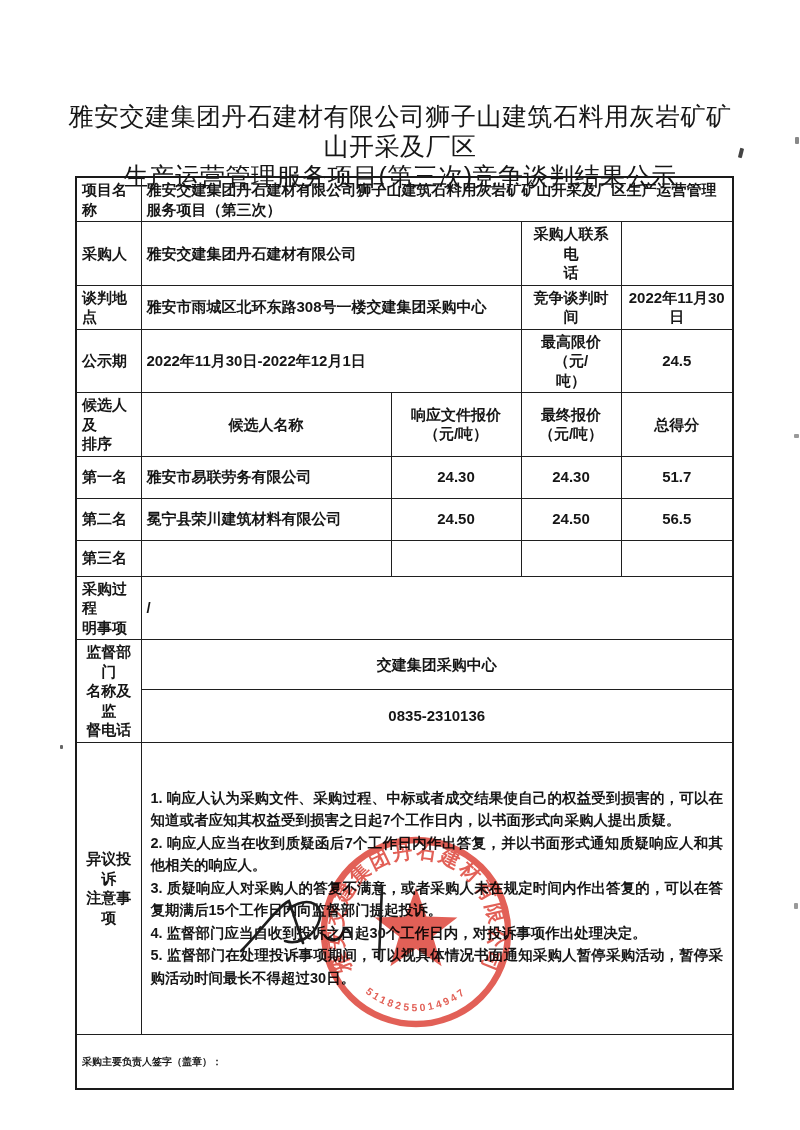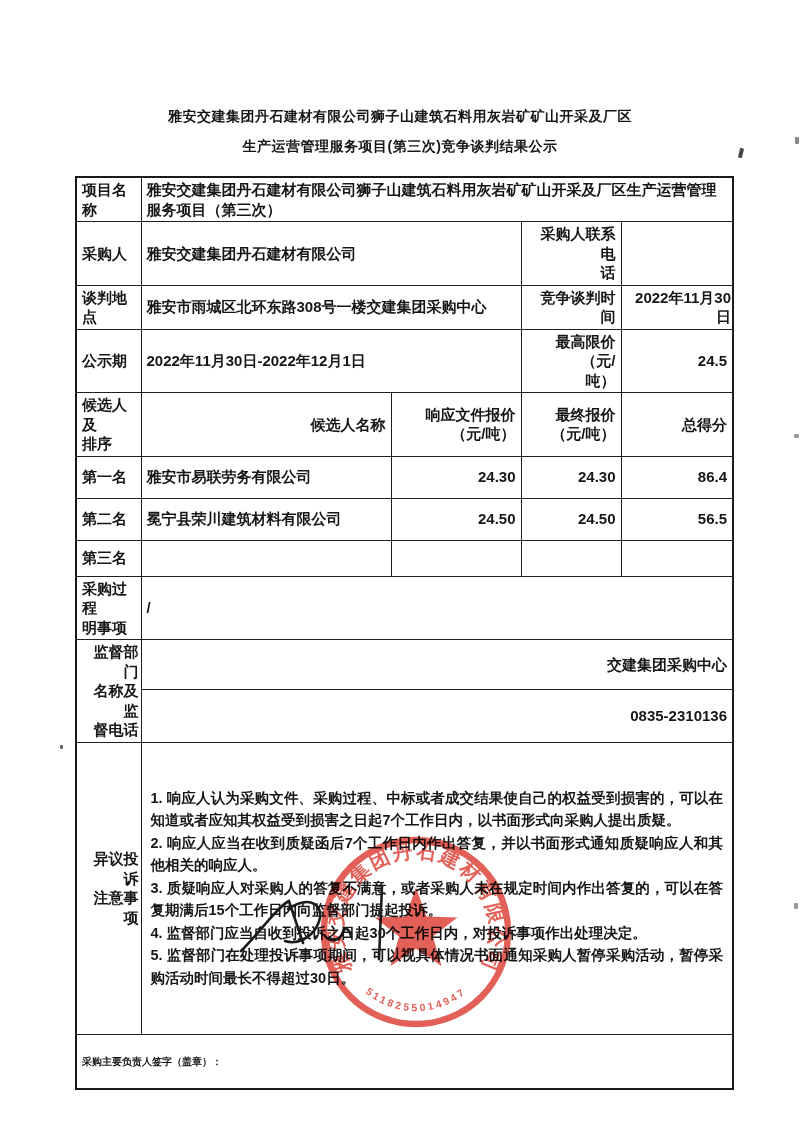--- a/index.html
+++ b/index.html
@@ -1,25 +1,25 @@
 <!DOCTYPE html>
 <html><head>
 <meta charset="utf-8">
 <style>
   html,body{margin:0;padding:0;background:#fff;}
   .page{position:relative;width:800px;height:1130px;background:#ffffff;overflow:hidden;
         font-family:"Liberation Sans",sans-serif;color:#141414;}
   .doc-title{position:absolute;top:101px;left:58px;width:684px;text-align:center;
-        font-size:14px;font-weight:bold;line-height:30px;letter-spacing:.5px;color:#161616;}
+        font-size:25px;font-weight:normal;line-height:30px;letter-spacing:.5px;color:#161616;}
   table.result{position:absolute;top:176px;left:75px;width:657px;border-collapse:collapse;
         table-layout:fixed;font-size:15px;font-weight:bold;color:#161616;
         border:2.4px solid #1a1a1a;}
   table.result td{border:1.6px solid #1f1f1f;padding:2px 5px;vertical-align:middle;line-height:1.3;}
   td.lab{text-align:left;padding-left:4px;}
-  td.c{text-align:right;margin-top:20px;}
+  td.c{text-align:center;margin-top:20px;}
   td.l{text-align:left;margin-top:48px;}
   .notes{font-size:14.5px;line-height:1.55;text-align:justify;padding:2px 4px;}
   .notes div{margin:0;}
   .sigrow{font-size:10px;padding-left:6px;}
   .stamp{position:absolute;left:317px;top:833px;width:198px;height:198px;opacity:.88;
         mix-blend-mode:multiply;pointer-events:none;}
   .signature{position:absolute;left:233px;top:881px;width:165px;height:82px;pointer-events:none;}
   .speck{position:absolute;background:#444;border-radius:1px;}
 </style>
 </head>
@@ -83,21 +83,21 @@
         <span>最终报价</span><br>
         <span>（元/吨）</span>
       </td>
       <td class="c">总得分</td>
     </tr>
     <tr style="height:42px">
       <td class="lab">第一名</td>
       <td class="l">雅安市易联劳务有限公司</td>
       <td class="c">24.30</td>
       <td class="c">24.30</td>
-      <td class="c">86.4</td>
+      <td class="c">51.7</td>
     </tr>
     <tr style="height:42px">
       <td class="lab">第二名</td>
       <td class="l">冕宁县荣川建筑材料有限公司</td>
       <td class="c">24.50</td>
       <td class="c">24.50</td>
       <td class="c">56.5</td>
     </tr>
     <tr style="height:36px">
       <td class="lab">第三名</td>

